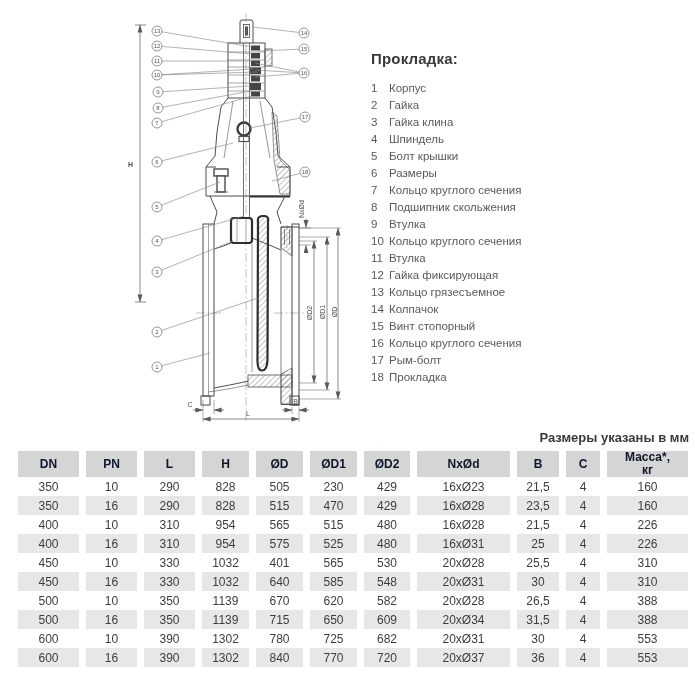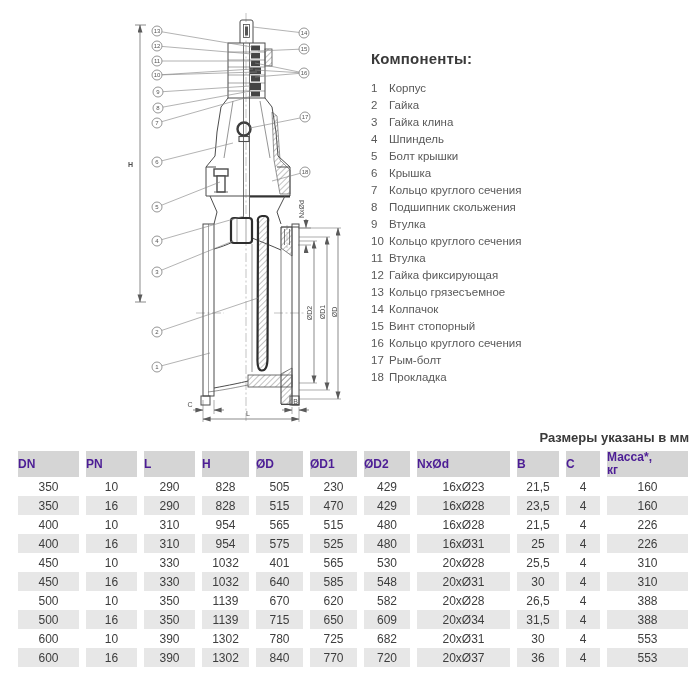--- a/index.html
+++ b/index.html
@@ -15,21 +15,21 @@
   #comp-list{list-style:none;margin:13px 0 0 0;padding:0;}
   #comp-list li{display:flex;font-size:11.5px;line-height:17px;color:#595959;}
   #comp-list li .num{width:18px;flex:0 0 18px;}
   #comp-list li .lbl{flex:1;}
 
   
   .dim-note{position:absolute;top:430px;right:6px;font-size:13px;font-weight:bold;color:#3a3a3a;}
 
   
   #size-table{position:absolute;left:11px;top:451px;width:684px;border-collapse:separate;border-spacing:7px 0;table-layout:fixed;}
-  #size-table th{background:#d5d5d5;height:24px;font-size:12px;font-weight:bold;color:#4c1d95;text-align:left;vertical-align:middle;white-space:pre-line;line-height:13px;padding:0;}
+  #size-table th{background:#d5d5d5;height:24px;font-size:12px;font-weight:bold;color:#0f172a;text-align:center;vertical-align:middle;white-space:pre-line;line-height:13px;padding:0;}
   #size-table td{height:19px;font-size:12px;color:#3d3d3d;text-align:center;vertical-align:middle;padding:0;}
   #size-table tbody tr:nth-child(even) td{background:#e7e7e7;}
 
   .footnote{position:absolute;left:14px;top:675px;font-size:11.5px;color:#555;}
 
   svg text{font-family:"Liberation Sans",sans-serif;}
   .dimtxt{font-size:7px;fill:#4d4d4d;}
   .callout-num{font-size:6px;fill:#555;}
 </style>
 </head>
@@ -241,21 +241,21 @@
         <circle cx="304" cy="73" r="5" fill="#fff" stroke="#8a8a8a" stroke-width="0.9"></circle>
         <text x="304" y="75.1" text-anchor="middle" class="callout-num">16</text>
         <circle cx="305" cy="117" r="5" fill="#fff" stroke="#8a8a8a" stroke-width="0.9"></circle>
         <text x="305" y="119.1" text-anchor="middle" class="callout-num">17</text>
         <circle cx="305" cy="172" r="5" fill="#fff" stroke="#8a8a8a" stroke-width="0.9"></circle>
         <text x="305" y="174.1" text-anchor="middle" class="callout-num">18</text>
       </g>
   </svg>
 
   <div class="components">
-    <div class="comp-title">Компоненты:</div>
+    <div class="comp-title">Прокладка:</div>
     <ul id="comp-list">
         <li>
           <span class="num">1</span>
           <span class="lbl">Корпус</span>
         </li>
         <li>
           <span class="num">2</span>
           <span class="lbl">Гайка</span>
         </li>
         <li>
@@ -265,21 +265,21 @@
         <li>
           <span class="num">4</span>
           <span class="lbl">Шпиндель</span>
         </li>
         <li>
           <span class="num">5</span>
           <span class="lbl">Болт крышки</span>
         </li>
         <li>
           <span class="num">6</span>
-          <span class="lbl">Крышка</span>
+          <span class="lbl">Размеры</span>
         </li>
         <li>
           <span class="num">7</span>
           <span class="lbl">Кольцо круглого сечения</span>
         </li>
         <li>
           <span class="num">8</span>
           <span class="lbl">Подшипник скольжения</span>
         </li>
         <li>

